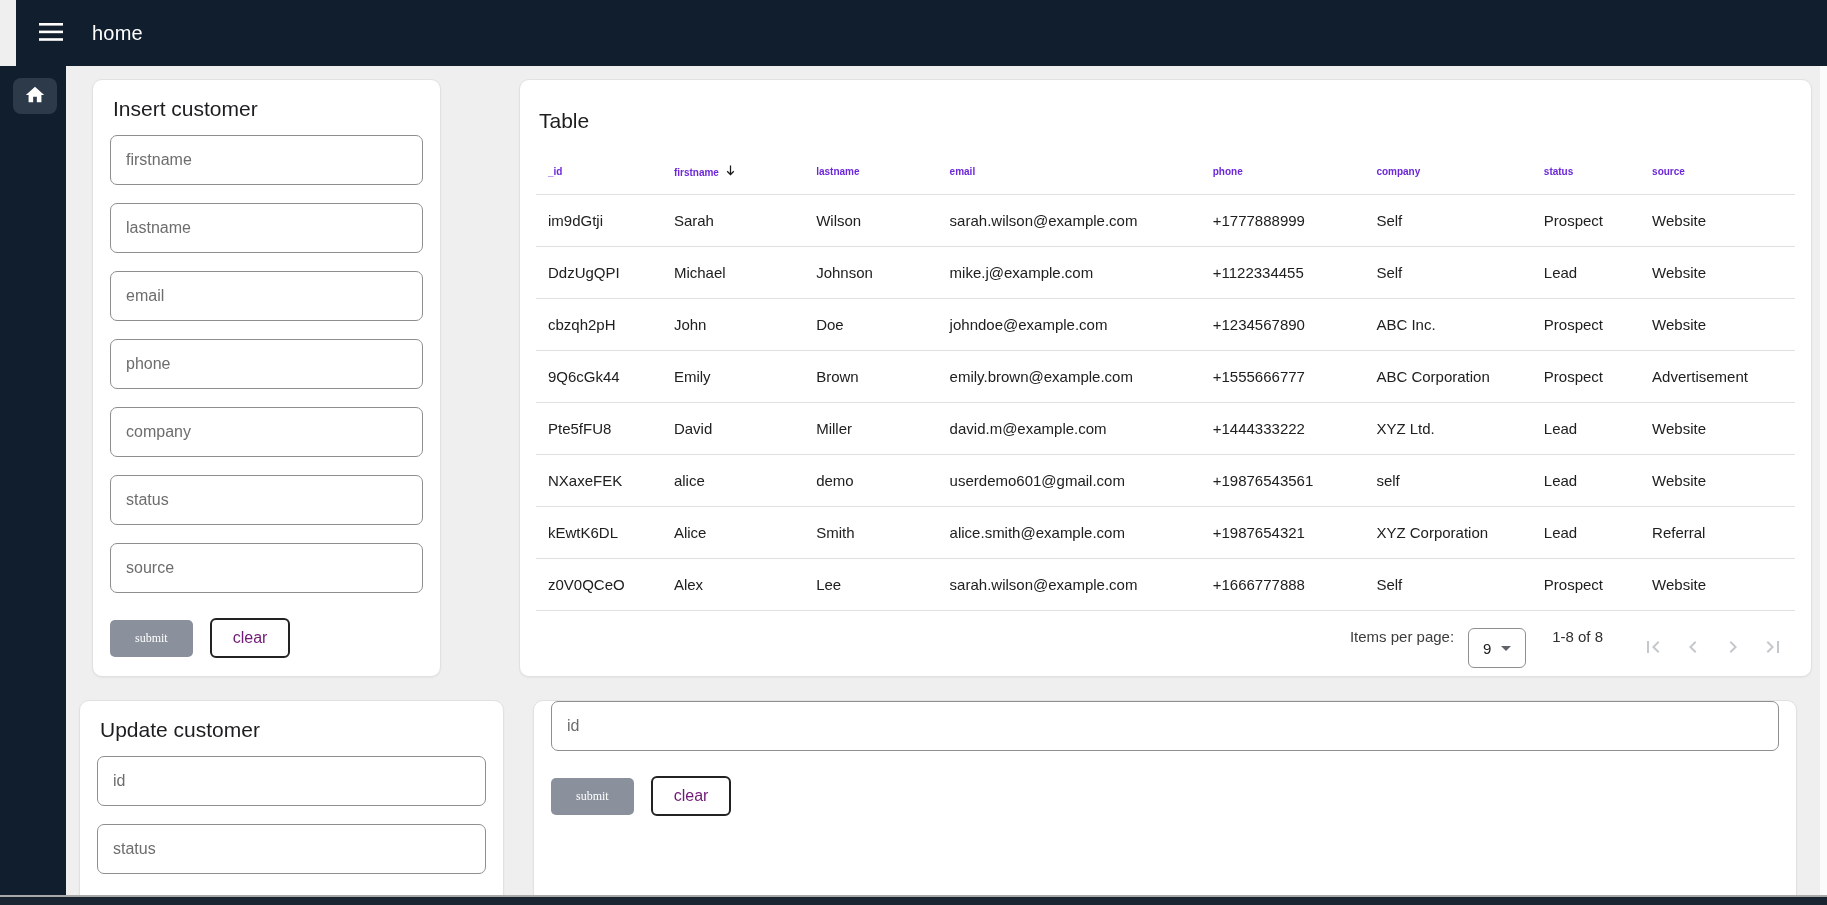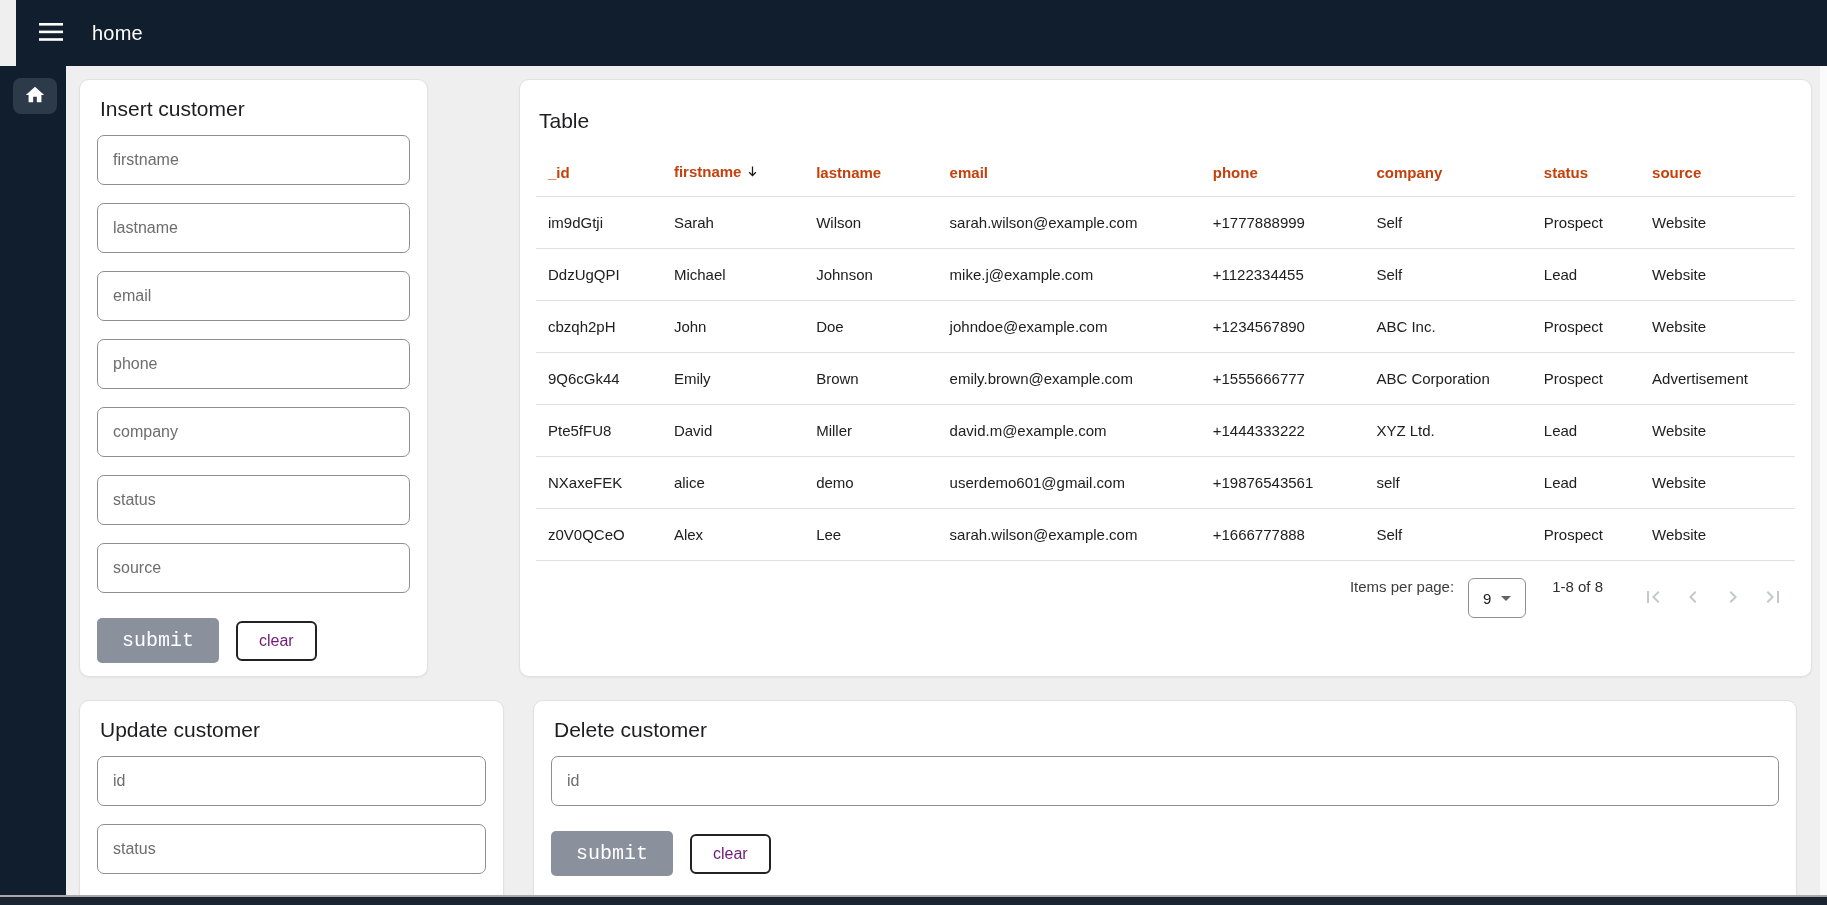--- a/index.html
+++ b/index.html
@@ -26,48 +26,48 @@
   .home-btn{
     position:absolute; left:13px; top:12px; width:44px; height:36px;
     background:#2c3a4a; border:none; border-radius:8px;
     display:flex; align-items:center; justify-content:center; cursor:pointer;
   }
   
   .card{
     position:absolute; background:#fff; border:1px solid #e1e1e1; border-radius:10px;
     box-shadow:0 1px 2px rgba(0,0,0,.05); padding:0 17px;
   }
-  #card-insert{ left:79px; top:79px;  width:349px;  height:598px; }
+  #card-insert{ left:92px; top:79px;  width:349px;  height:598px; }
   #card-table { left:519px; top:79px; width:1293px; height:598px; padding:12px 16px;}
   #card-update{ left:79px; top:700px; width:425px;  height:270px; }
   #card-delete{ left:533px; top:700px; width:1264px; height:270px; }
   .card-title{ font-size:21px; color:#1d1d1f; margin:17px 3px 14px 3px; font-weight:400;}
   
   .fld{
     display:block; width:100%; height:50px; margin:0 0 18px 0;
     border:1px solid #8f8f8f; border-radius:7px; background:#fff;
     padding:0 15px; font-size:16px; color:#222; outline:none;
     font-family:"Liberation Sans", sans-serif;
   }
   .fld::placeholder{ color:#6d6d6d; opacity:1; }
   .btn-row{ margin-top:25px; display:flex; align-items:center; }
   .btn-submit{
     background:#8a919c; color:#fff; border:none; border-radius:5px;
-    padding:11px 25px; font-size:20px; cursor:pointer;
-    font-family:Liberation Mono, monospace;
+    padding:11px 25px; font-size:12px; cursor:pointer;
+    font-family:Liberation Serif, serif;
   }
   .btn-clear{
     background:#fff; color:#701a75; border:2px solid #222; border-radius:6px;
     padding:9px 21px; font-size:16px; margin-left:17px; cursor:pointer;
     font-family:"Liberation Sans", sans-serif;
   }
   
   table{ width:100%; border-collapse:collapse; table-layout:fixed; }
   th{
-    text-align:left; font-size:15px; font-weight:bold; color:#c2410c;
+    text-align:left; font-size:10px; font-weight:bold; color:#6d28d9;
     padding:16px 10px 14px 12px; border-bottom:1px solid #e0e0e0;
     white-space:nowrap; cursor:pointer;
   }
   th .sort-ic{ vertical-align:-2px; margin-left:4px;}
   td{
     font-size:15px; color:#202020; padding:17px 10px 17px 12px;
     border-bottom:1px solid #e0e0e0; white-space:nowrap; overflow:hidden;
   }
   
   .pager{
@@ -220,20 +220,30 @@
       <td>NXaxeFEK</td>
       <td>alice</td>
       <td>demo</td>
       <td>userdemo601@gmail.com</td>
       <td>+19876543561</td>
       <td>self</td>
       <td>Lead</td>
       <td>Website</td>
     </tr>
 
+    <tr>
+      <td>kEwtK6DL</td>
+      <td>Alice</td>
+      <td>Smith</td>
+      <td>alice.smith@example.com</td>
+      <td>+1987654321</td>
+      <td>XYZ Corporation</td>
+      <td>Lead</td>
+      <td>Referral</td>
+    </tr>
 
     <tr>
       <td>z0V0QCeO</td>
       <td>Alex</td>
       <td>Lee</td>
       <td>sarah.wilson@example.com</td>
       <td>+1666777888</td>
       <td>Self</td>
       <td>Prospect</td>
       <td>Website</td>
@@ -275,21 +285,20 @@
   <h2 class="card-title">Update customer</h2>
   <input class="fld" placeholder="id" style="">
   <input class="fld" placeholder="status" style="">
   <div class="btn-row">
     <button class="btn-submit">submit</button>
     <button class="btn-clear">clear</button>
   </div>
 </section>
 
 <section class="card" id="card-delete">
-  <h2 class="card-title">Delete customer</h2>
   <input class="fld" placeholder="id" style="">
   <div class="btn-row">
     <button class="btn-submit">submit</button>
     <button class="btn-clear">clear</button>
   </div>
 </section>
 
 <div class="scrollbar-track"></div>
 <div class="bottom-edge"></div>
 

